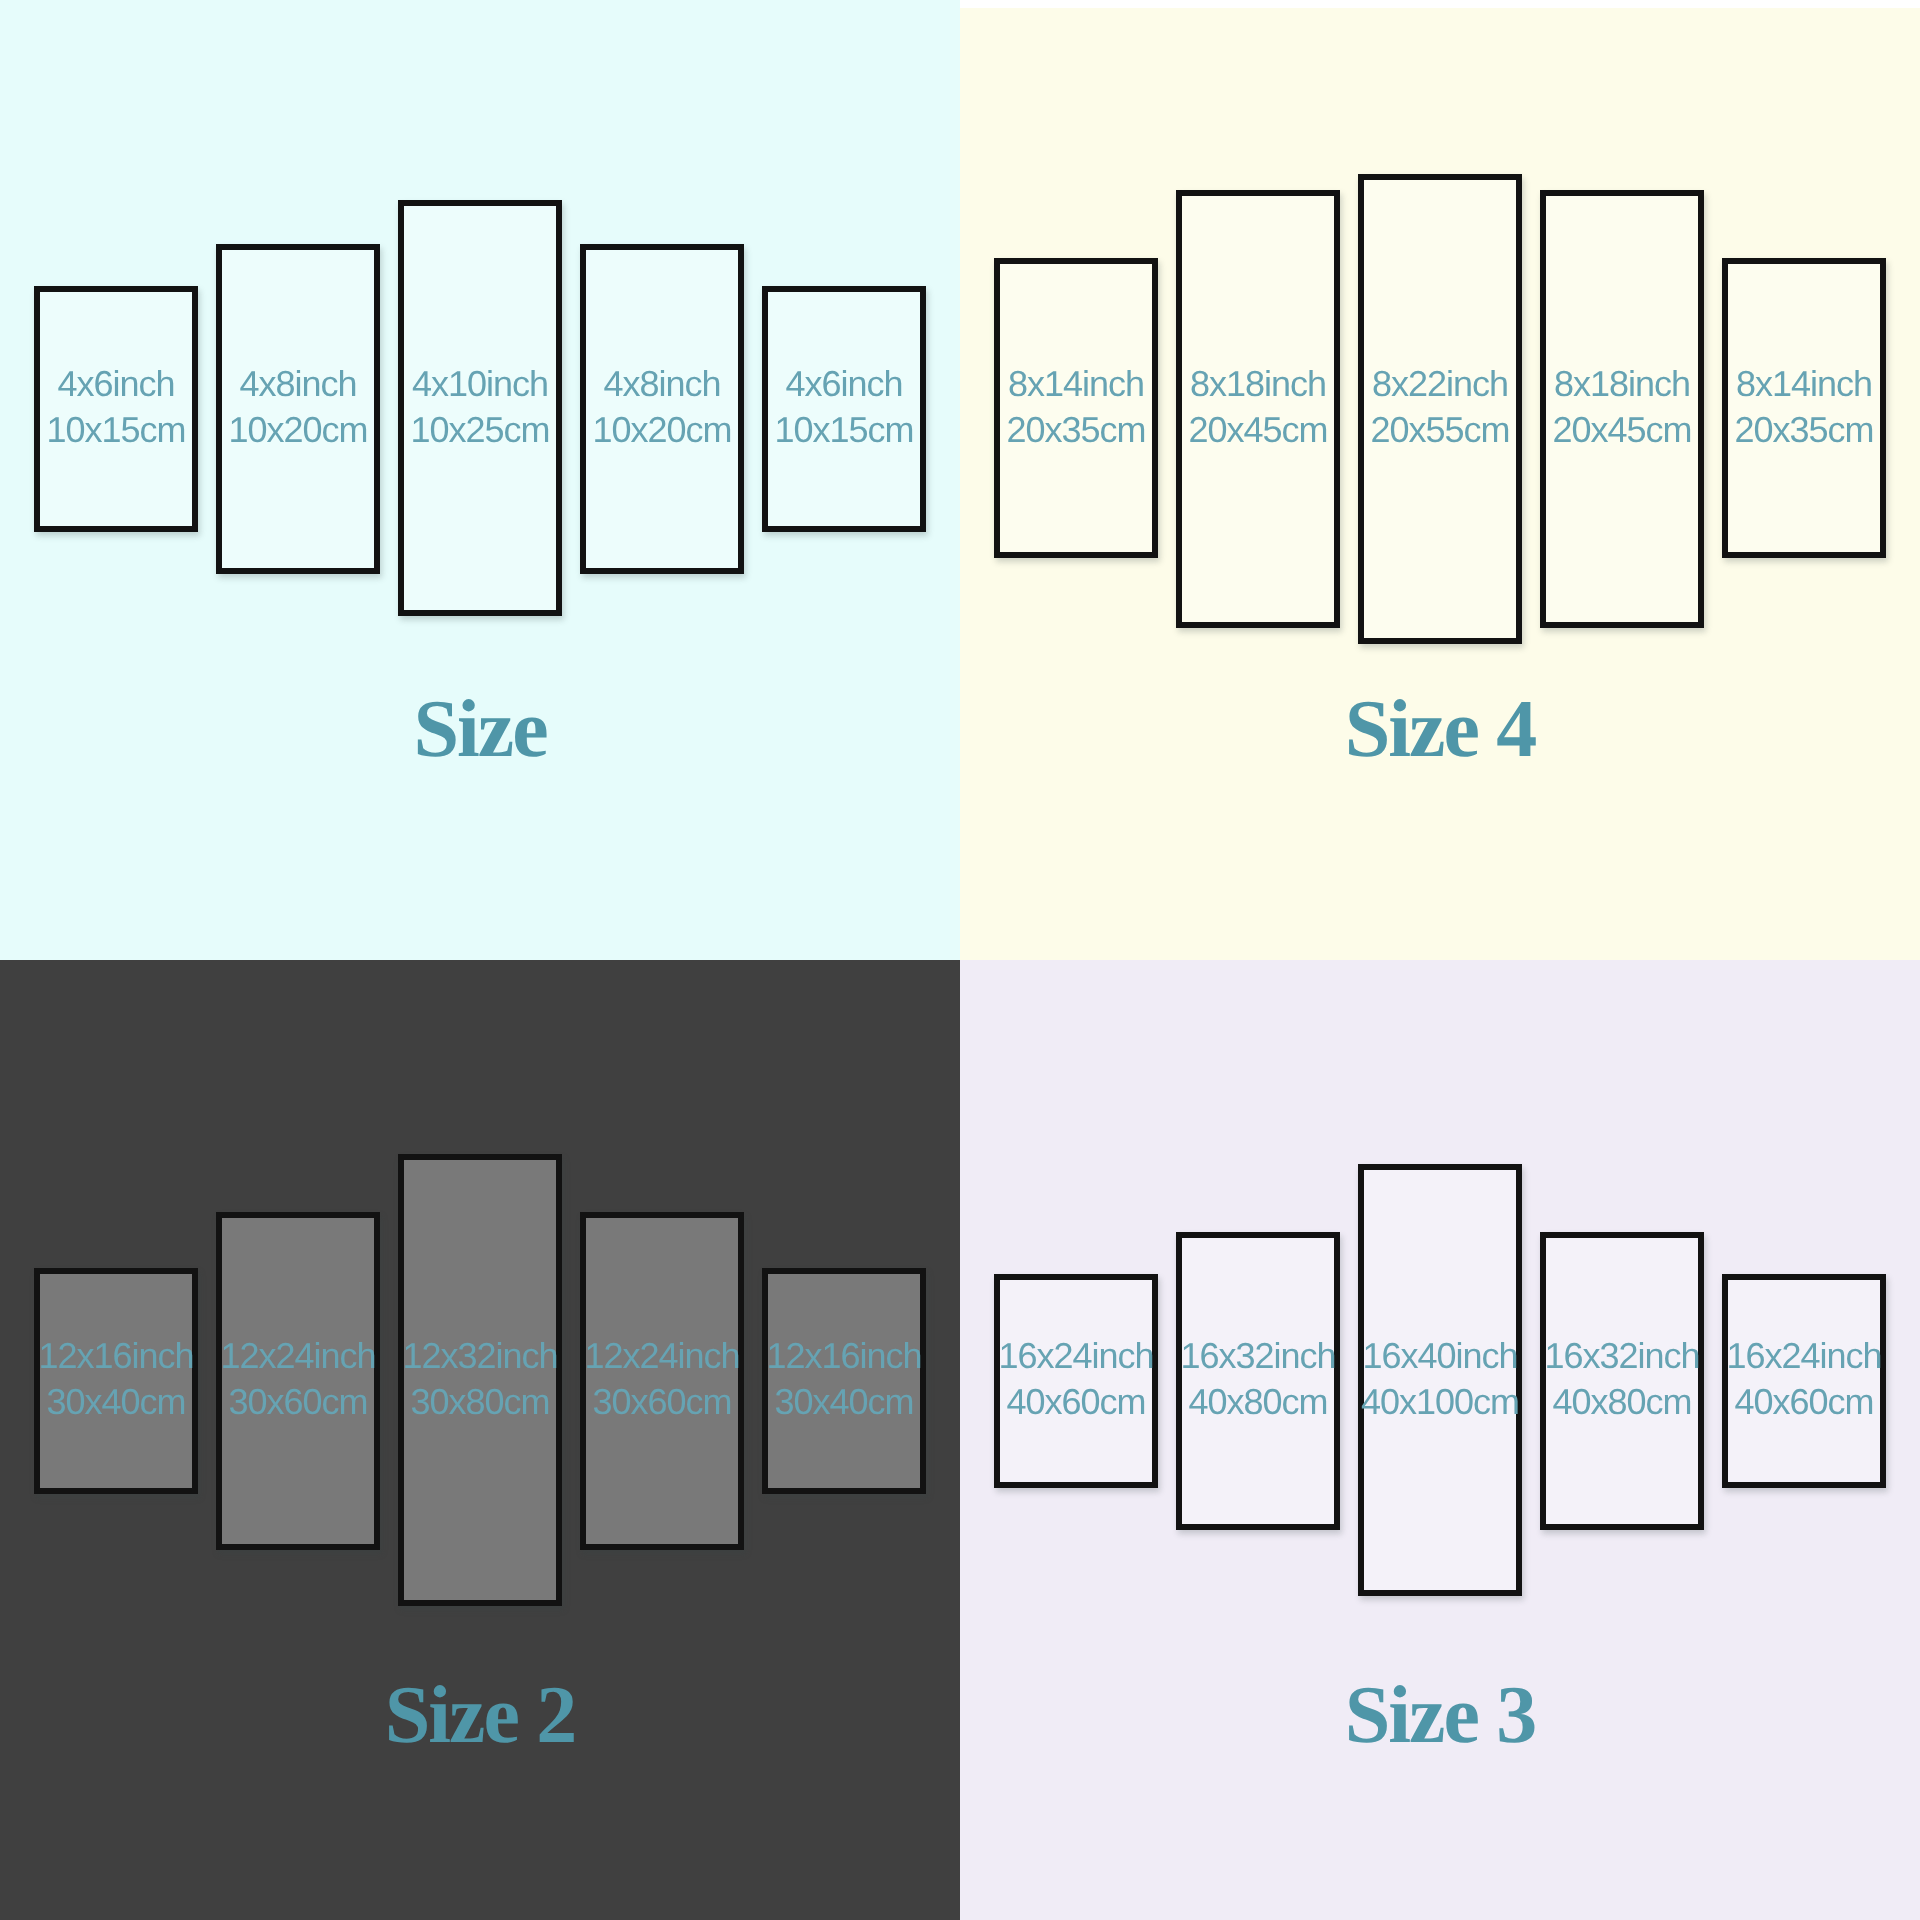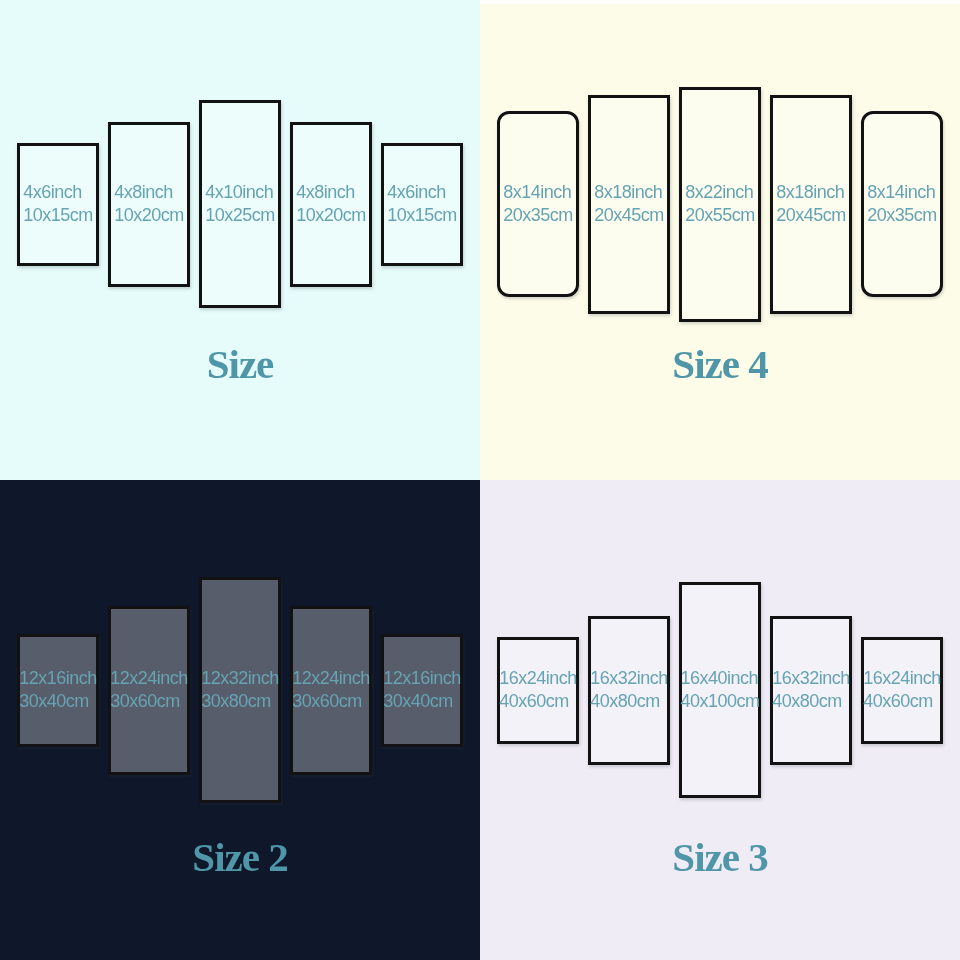--- a/index.html
+++ b/index.html
@@ -6,49 +6,49 @@
   .size-chart{
     width:960px;height:960px;
     display:grid;
     grid-template-columns:480px 480px;
     grid-template-rows:480px 480px;
     font-family:"Liberation Sans",sans-serif;
   }
   .quadrant{position:relative;overflow:hidden;}
   .q0{background:#e6fcfb;}
   .q1{background:#fdfce9;}
-  .q2{background:#0f172a;}
+  .q2{background:#404040;}
   .q3{background:#f0ecf6;}
   .q1::before{content:"";position:absolute;left:0;top:0;width:100%;height:4px;background:#ffffff;}
   .panel-row{
     position:absolute;left:0;top:0;width:480px;height:408px;
     display:flex;align-items:center;justify-content:center;gap:9px;
   }
   .bottom .panel-row{height:420px;}
   .panel{
     flex:0 0 82px;width:82px;box-sizing:border-box;
     border:3px solid #121212;
     background:rgba(255,255,255,0.30);
     display:flex;align-items:center;justify-content:center;
     box-shadow:1px 2px 3px rgba(50,70,70,0.22);
   }
   .q0 .p0,.q0 .p4{height:123px;}
   .q0 .p1,.q0 .p3{height:165px;}
   .q0 .p2{height:208px;}
-  .q1 .p0,.q1 .p4{height:186px;border-radius:12px;}
+  .q1 .p0,.q1 .p4{height:150px;}
   .q1 .p1,.q1 .p3{height:219px;}
   .q1 .p2{height:235px;}
   .q2 .p0,.q2 .p4{height:113px;}
   .q2 .p1,.q2 .p3{height:169px;}
   .q2 .p2{height:226px;}
   .q3 .p0,.q3 .p4{height:107px;}
   .q3 .p1,.q3 .p3{height:149px;}
   .q3 .p2{height:216px;}
   .label{
-    text-align:left;
+    text-align:center;
     font-size:18px;line-height:23px;
     letter-spacing:-0.5px;
     color:#66a3b3;
     white-space:nowrap;
   }
   .title{
     position:absolute;top:344px;left:0;width:100%;
     text-align:center;
     font-family:"Liberation Serif",serif;
     font-weight:700;

